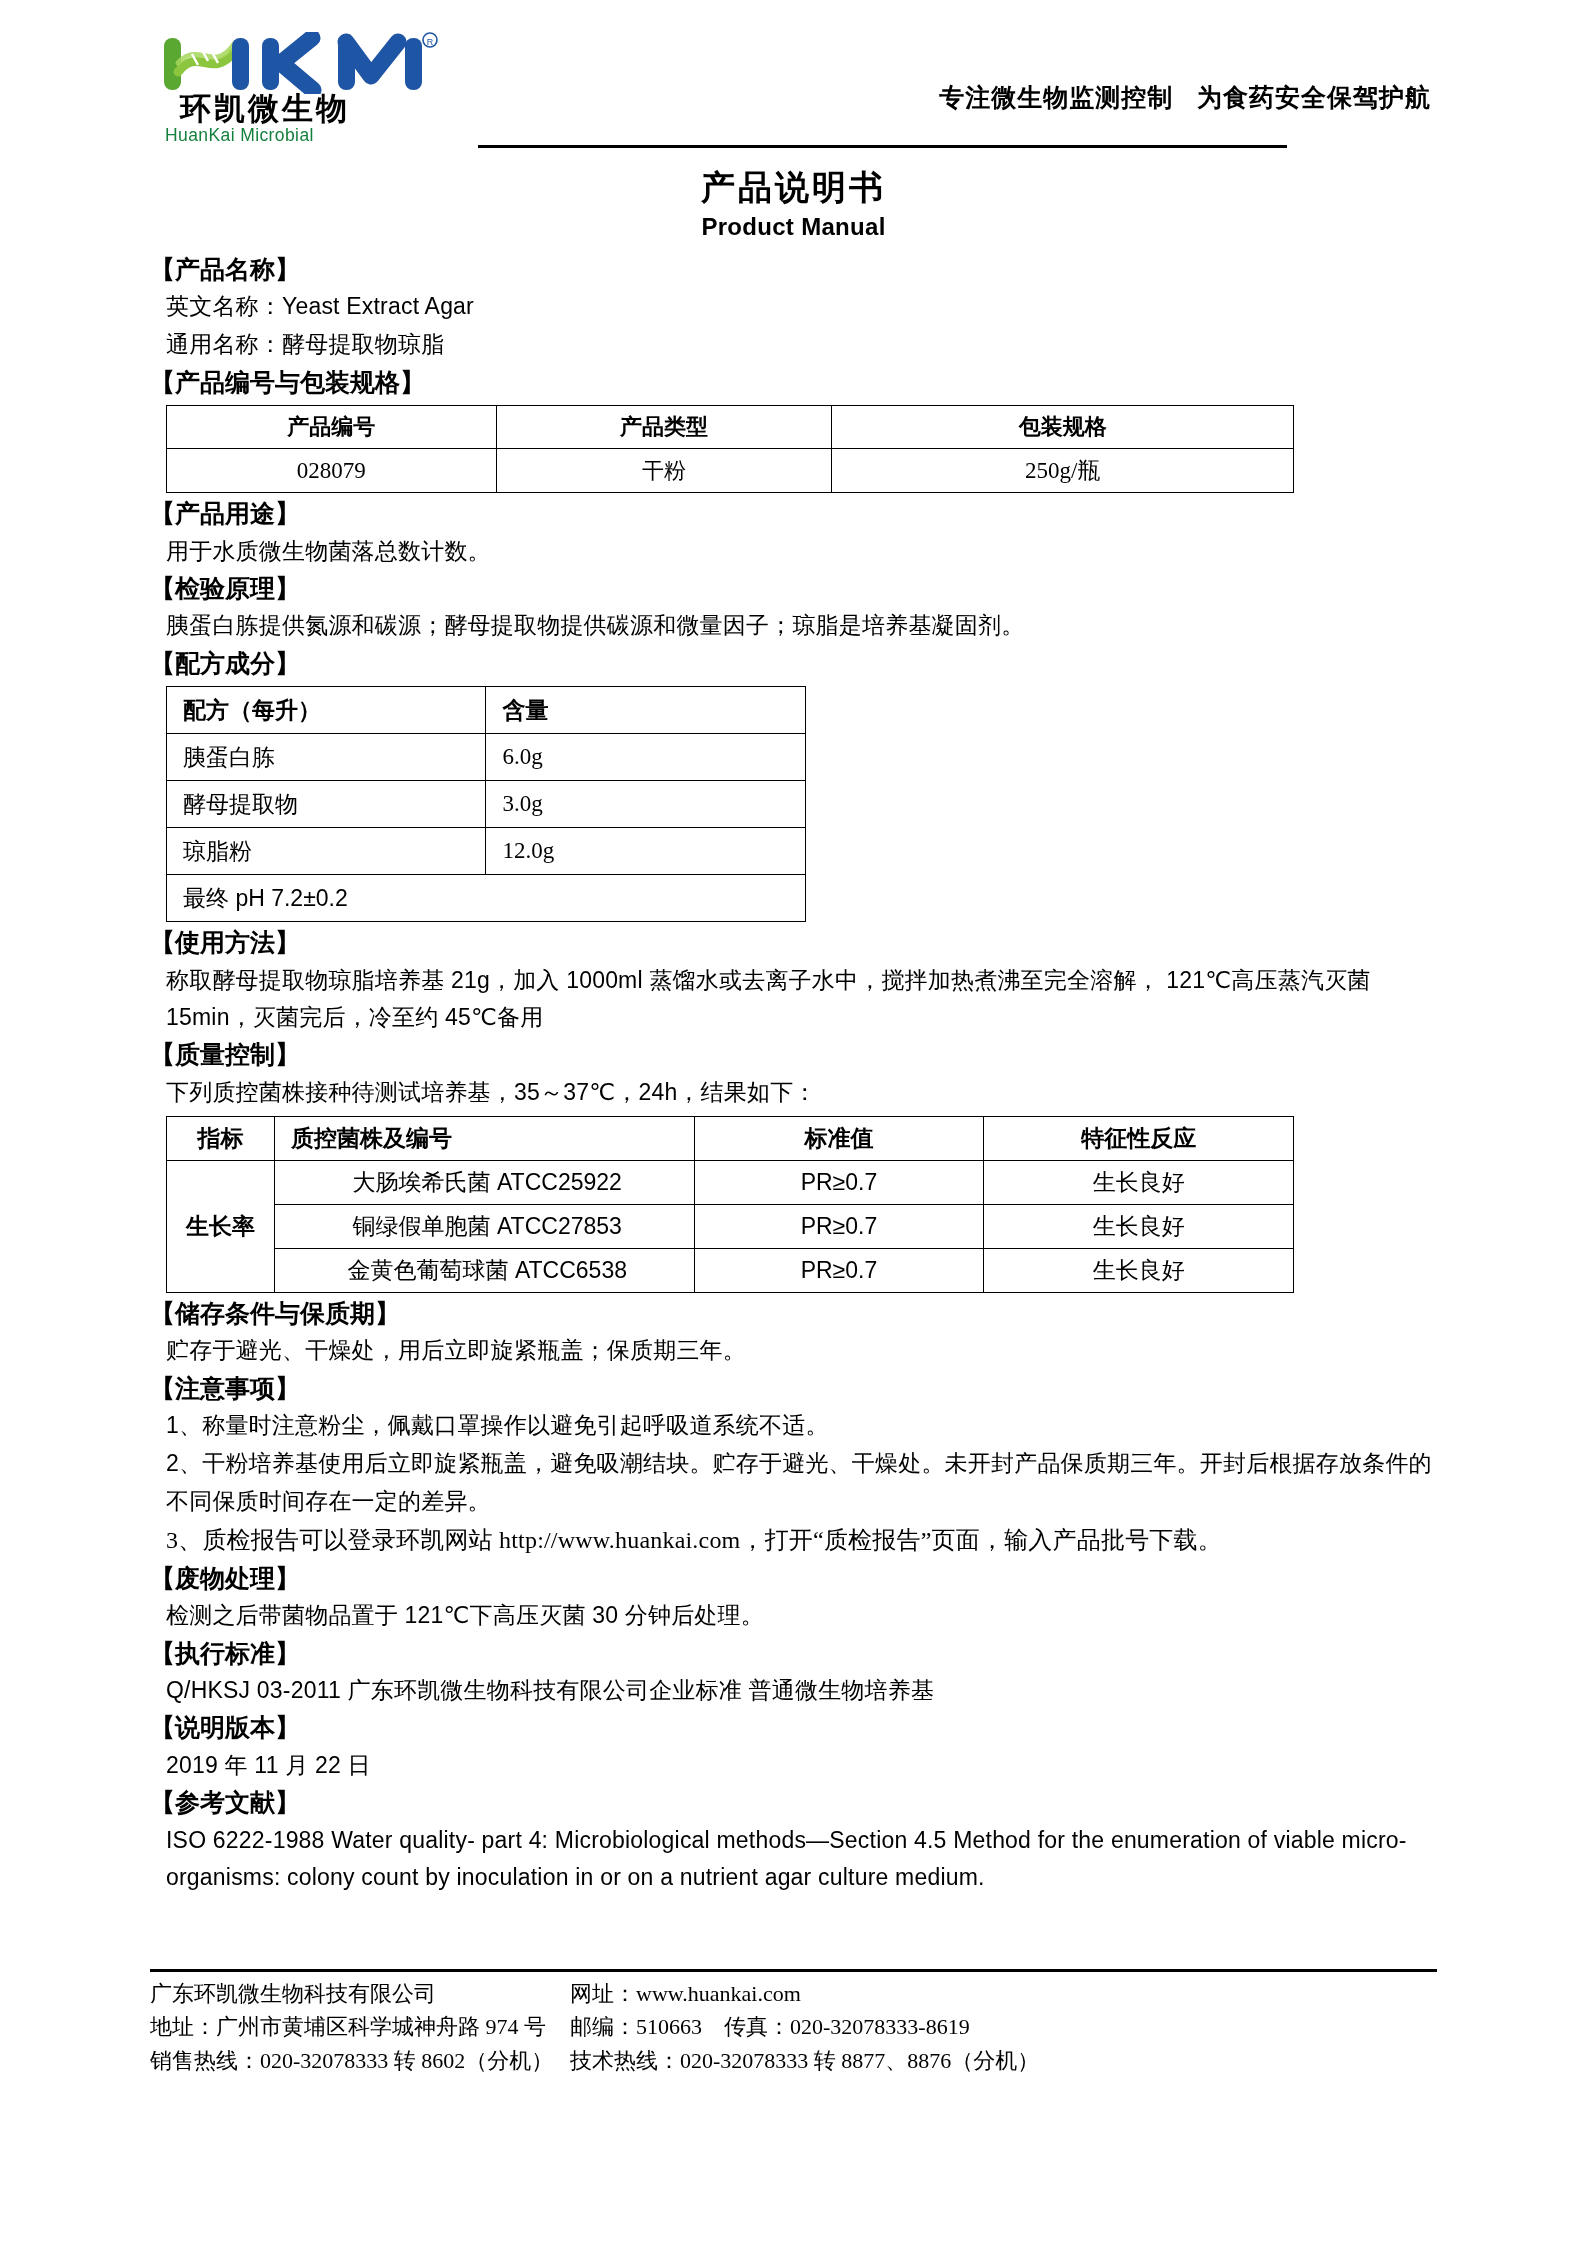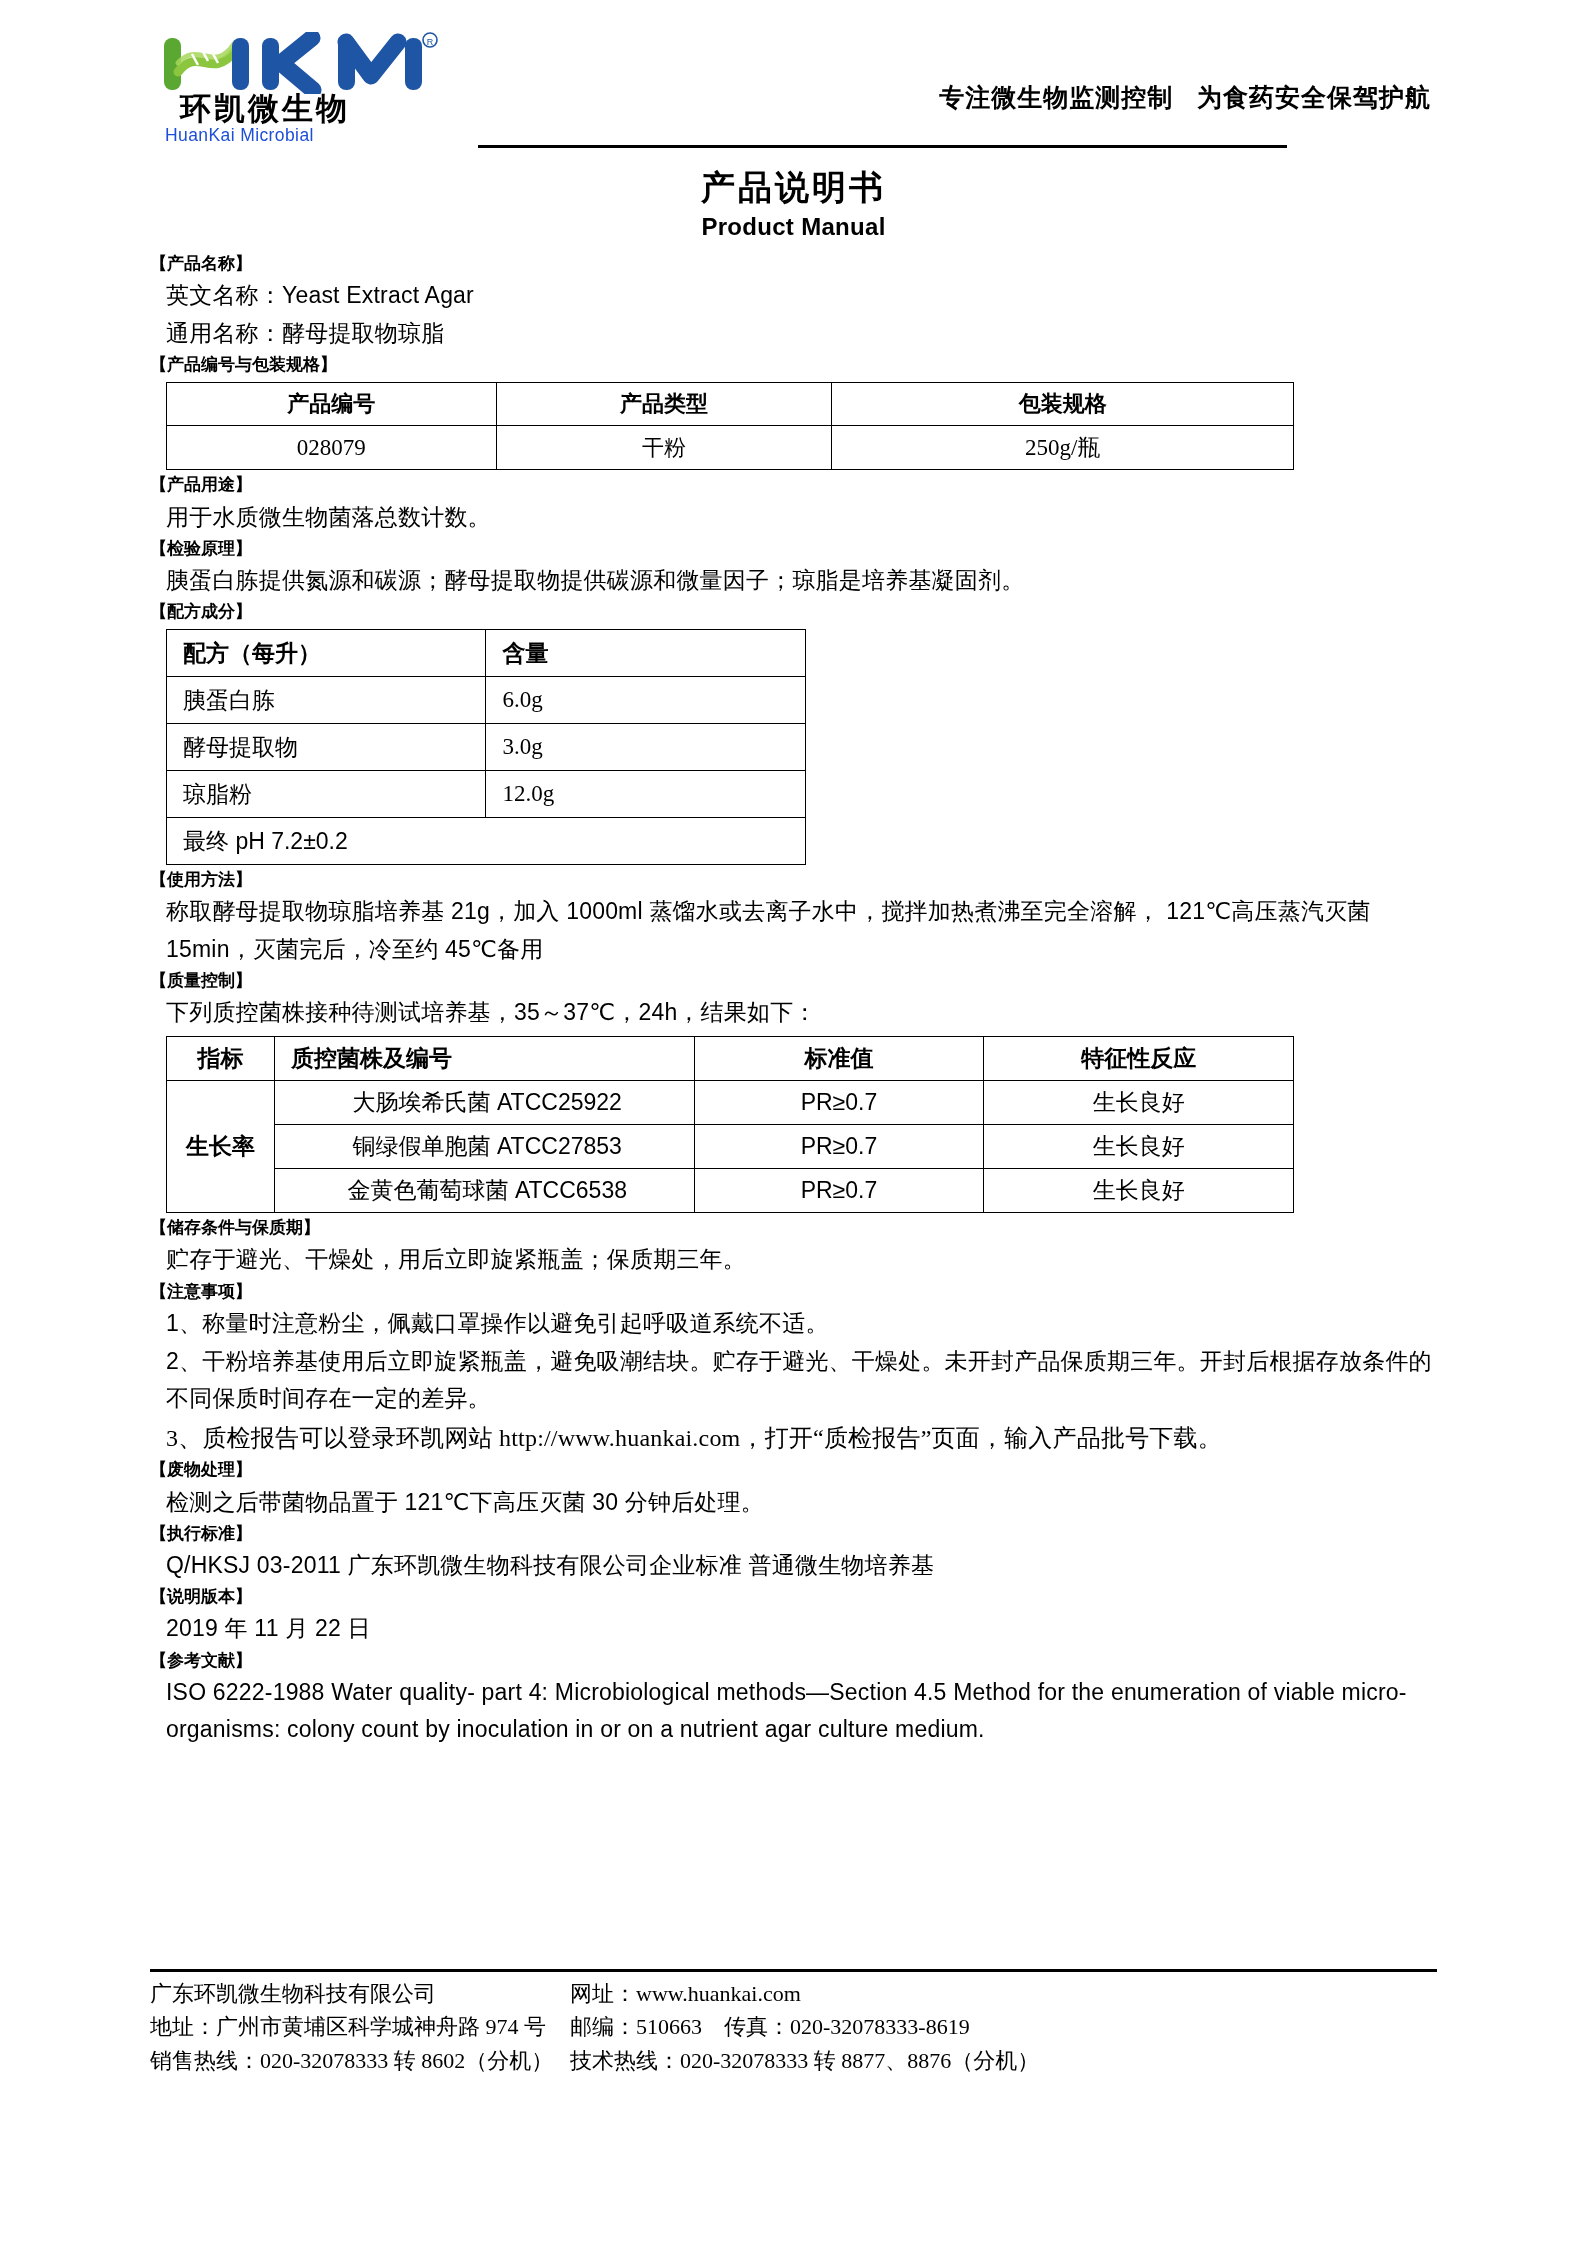--- a/index.html
+++ b/index.html
@@ -45,21 +45,21 @@
     color: #000000;
     line-height: 1.0;
     margin-top: -1px;
     margin-left: 18px;
   }
   .logo-en {
     font-family: "Liberation Sans", sans-serif;
     font-size: 17.5px;
     font-weight: 400;
     letter-spacing: 0.4px;
-    color: #1d4ed8;
+    color: #15803d;
     line-height: 1.1;
     margin-top: 2px;
     margin-left: 3px;
   }
   .tagline-wrap {
     flex: 1;
     position: relative;
     padding-top: 55px;
   }
   .tagline {
@@ -94,21 +94,21 @@
     font-size: 24px;
     font-weight: 700;
     letter-spacing: 0.3px;
     line-height: 1.3;
     margin-top: 2px;
   }
 
   
   .content { margin-top: 10px; }
   .sec-head {
-    font-size: 17px;
+    font-size: 25px;
     font-weight: 700;
     letter-spacing: 0px;
     line-height: 1.42;
     margin: 1px 0 0 0;
   }
   .para {
     font-size: 23px;
     line-height: 1.62;
     margin: 1px 0 0 16px;
     letter-spacing: 0.2px;

